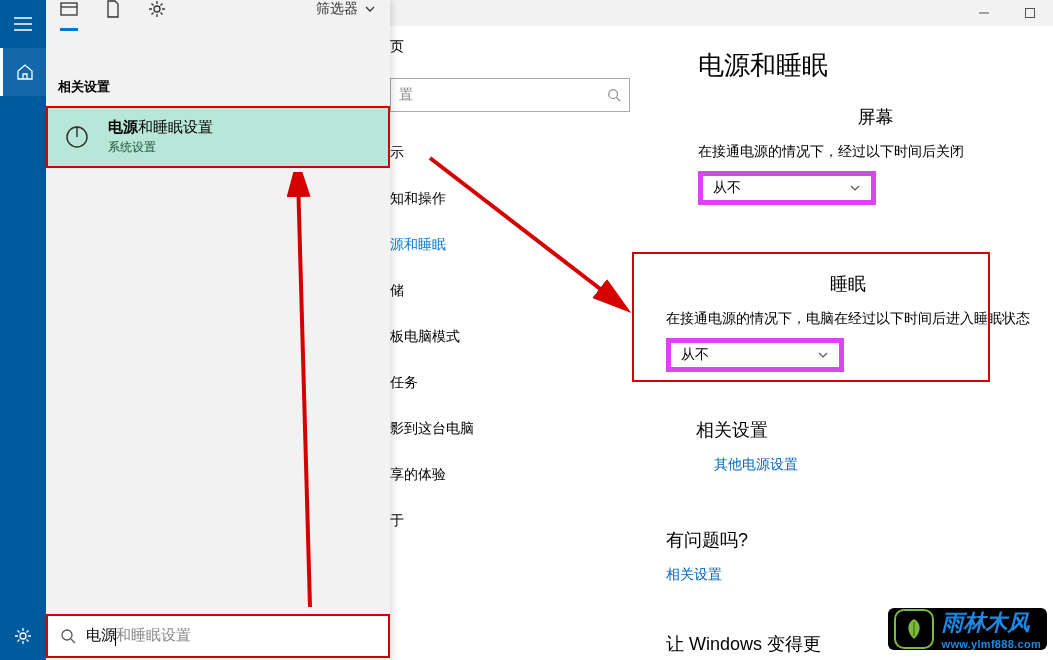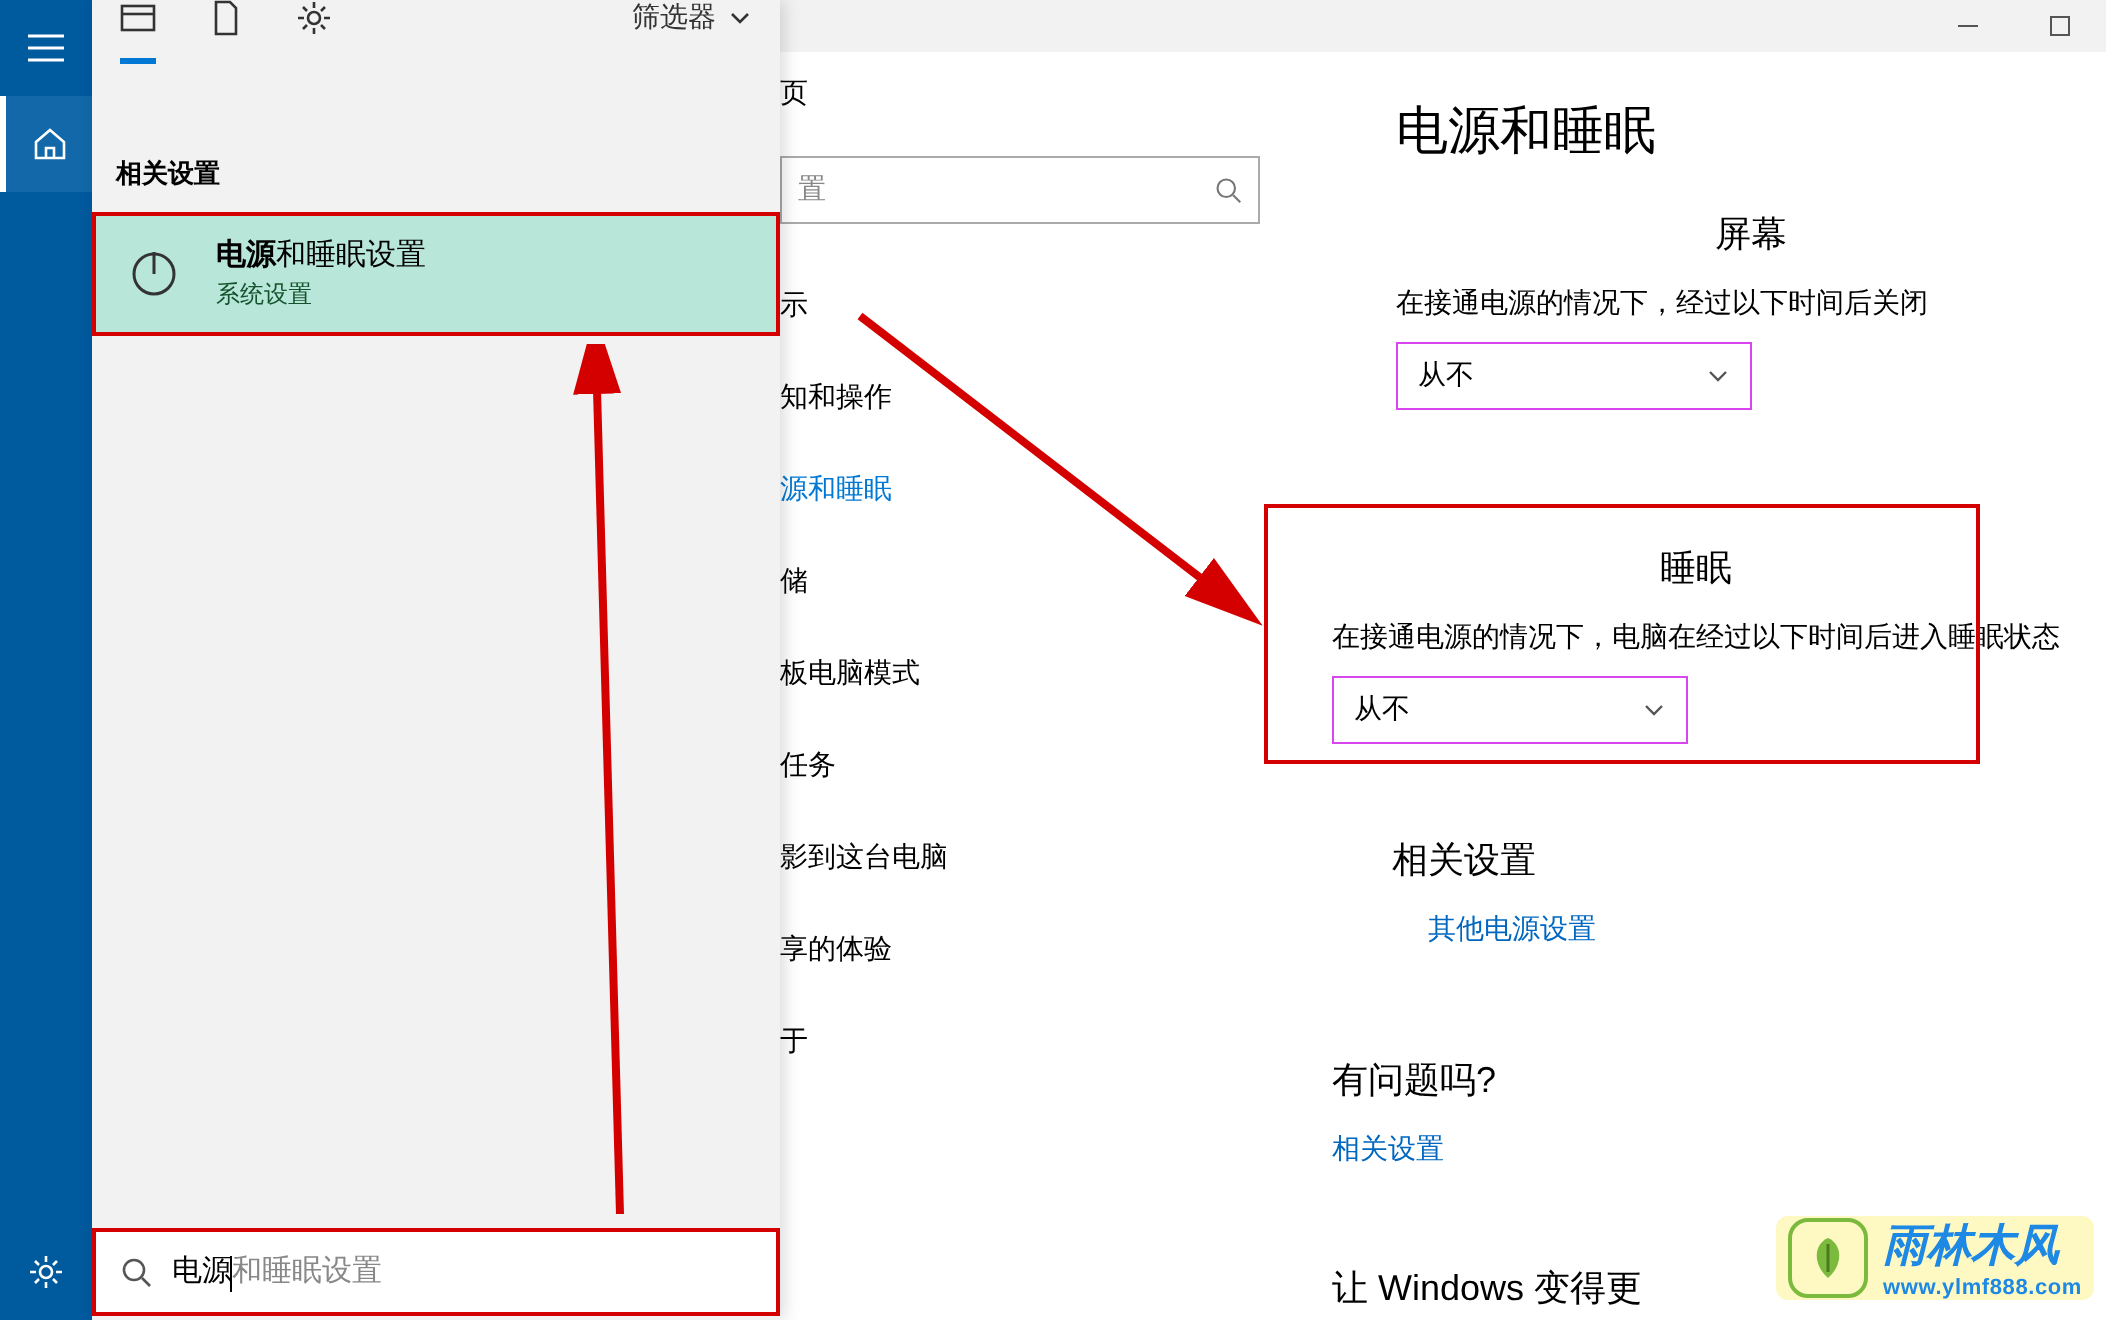--- a/index.html
+++ b/index.html
@@ -43,31 +43,31 @@
     .settings-nav-item { padding: 14px 0; font-size: 14px; color: #000; white-space: nowrap; }
     .settings-nav-item.small { padding: 12px 0; }
     .settings-nav-item.active { color: #0078d4; }
     .settings-search-frag { width: 240px; height: 34px; border: 1px solid #aaa; display:flex; align-items:center; padding:0 8px; font-size:14px; color:#888; margin: 10px 0 18px 0; }
     .settings-search-frag svg { margin-left:auto; }
     
     .main-content { position: absolute; left: 698px; top: 48px; right: 0; }
     .main-h1 { font-size: 26px; font-weight: 400; color: #000; margin-bottom: 22px; }
     .main-h2 { font-size: 18px; font-weight: 400; color: #000; margin-top: 14px; margin-bottom: 14px; text-align: center; }
     .main-label { font-size: 14px; color: #000; margin-bottom: 10px; white-space: nowrap; }
-    .dropdown { width: 178px; height: 34px; border: 1px solid #d946ef; display: flex; align-items: center; padding: 0 10px; font-size: 14px; color: #000; }
+    .dropdown { width: 178px; height: 34px; border: 5px solid #d946ef; display: flex; align-items: center; padding: 0 10px; font-size: 14px; color: #000; }
     .dropdown svg { margin-left: auto; }
     
     .link { color: #0067c0; font-size: 14px; cursor: pointer; }
     
     .highlight-box { border: 2px solid #d40000; position: absolute; }
     .hb1 { left: 632px; top: 252px; width: 358px; height: 130px; }
     
     .arrow-svg { position: absolute; pointer-events: none; z-index: 20; }
     
-    .watermark { position: absolute; right: 6px; bottom: 10px; display: flex; align-items: center; gap: 8px; background: #fef9c3; padding: 0px 6px; border-radius: 6px; }
+    .watermark { position: absolute; right: 6px; bottom: 10px; display: flex; align-items: center; gap: 8px; background: #000000; padding: 0px 6px; border-radius: 6px; }
     .watermark-icon { width: 40px; height: 40px; border: 2px solid #7cba3d; border-radius: 10px; display: flex; align-items: center; justify-content: center; }
     .watermark-text { font-family: sans-serif; }
     .watermark-text .cn { font-size: 22px; font-weight: bold; color: #1e88e5; font-style: italic; white-space: nowrap;}
     .watermark-text .url { font-size: 11px; color: #1e88e5; font-weight: bold; letter-spacing: 0.3px; }
     
     .sleep-block { position: absolute; left: 666px; top: 258px; }
   </style>
 </head>
 <body>
 

